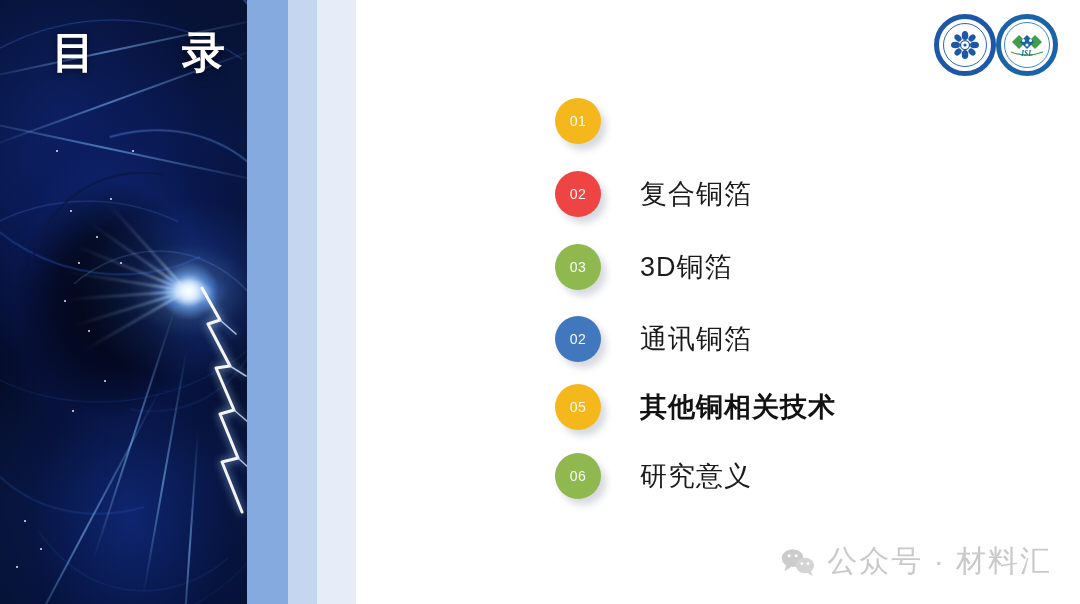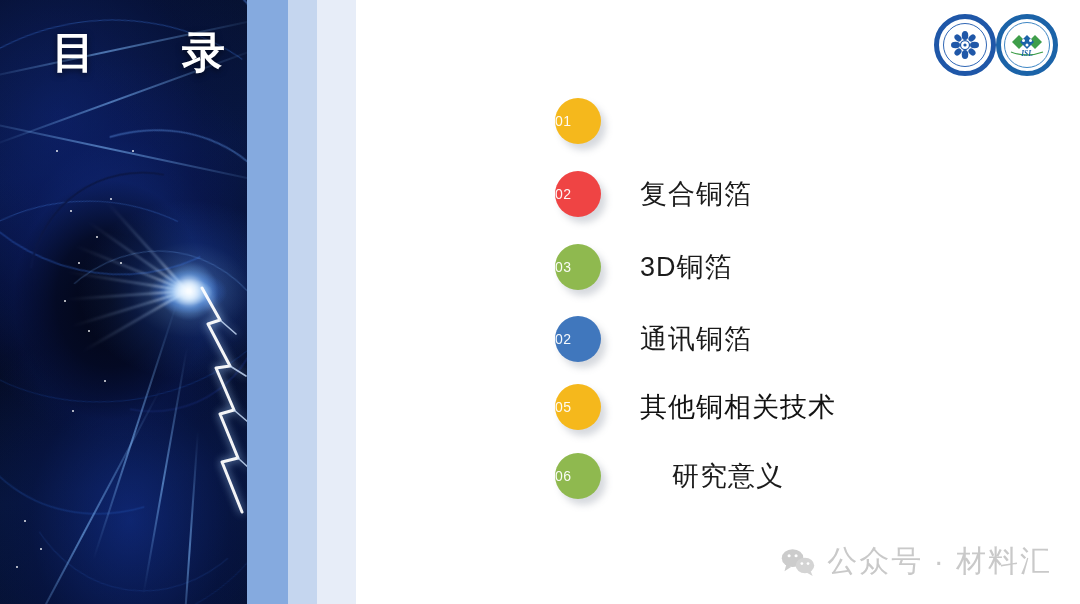--- a/index.html
+++ b/index.html
@@ -185,37 +185,38 @@
     height: 48px;
   }
   .bullet {
     position: relative;
     width: 46px;
     height: 46px;
     border-radius: 50%;
     flex: 0 0 46px;
     display: flex;
     align-items: center;
+    justify-content: center;
     box-shadow: 5px 6px 7px rgba(120,130,145,0.30);
   }
   .bullet-num {
     font-size: 14px;
     color: #ffffff;
     font-weight: normal;
     letter-spacing: 0.5px;
     opacity: 0.95;
   }
   .toc-label {
     margin-left: 39px;
     font-size: 27px;
     color: #1b1b1b;
     white-space: nowrap;
     letter-spacing: 1px;
   }
-  .toc-label.bold { font-weight: normal; color: #121212; }
+  .toc-label.bold { font-weight: bold; color: #121212; }
 
   
   .watermark {
     position: absolute;
     right: 28px;
     bottom: 22px;
     display: flex;
     align-items: center;
     gap: 12px;
     color: #c8c8c8;
@@ -353,21 +354,21 @@
       <div class="toc-label">通讯铜箔</div>
     </div>
 
     <div class="toc-item" style="top:286px;">
       <div class="bullet" style="background: rgb(245, 184, 28);">
         <span class="bullet-num">05</span>
       </div>
       <div class="toc-label bold">其他铜相关技术</div>
     </div>
 
-    <div class="toc-item" style="top:355px;gap:32px;">
+    <div class="toc-item" style="top:355px;">
       <div class="bullet" style="background: rgb(143, 185, 79);">
         <span class="bullet-num">06</span>
       </div>
       <div class="toc-label">研究意义</div>
     </div>
 
   </div>
 
   <div class="watermark">
     <svg class="wechat-icon" viewBox="0 0 44 38">

